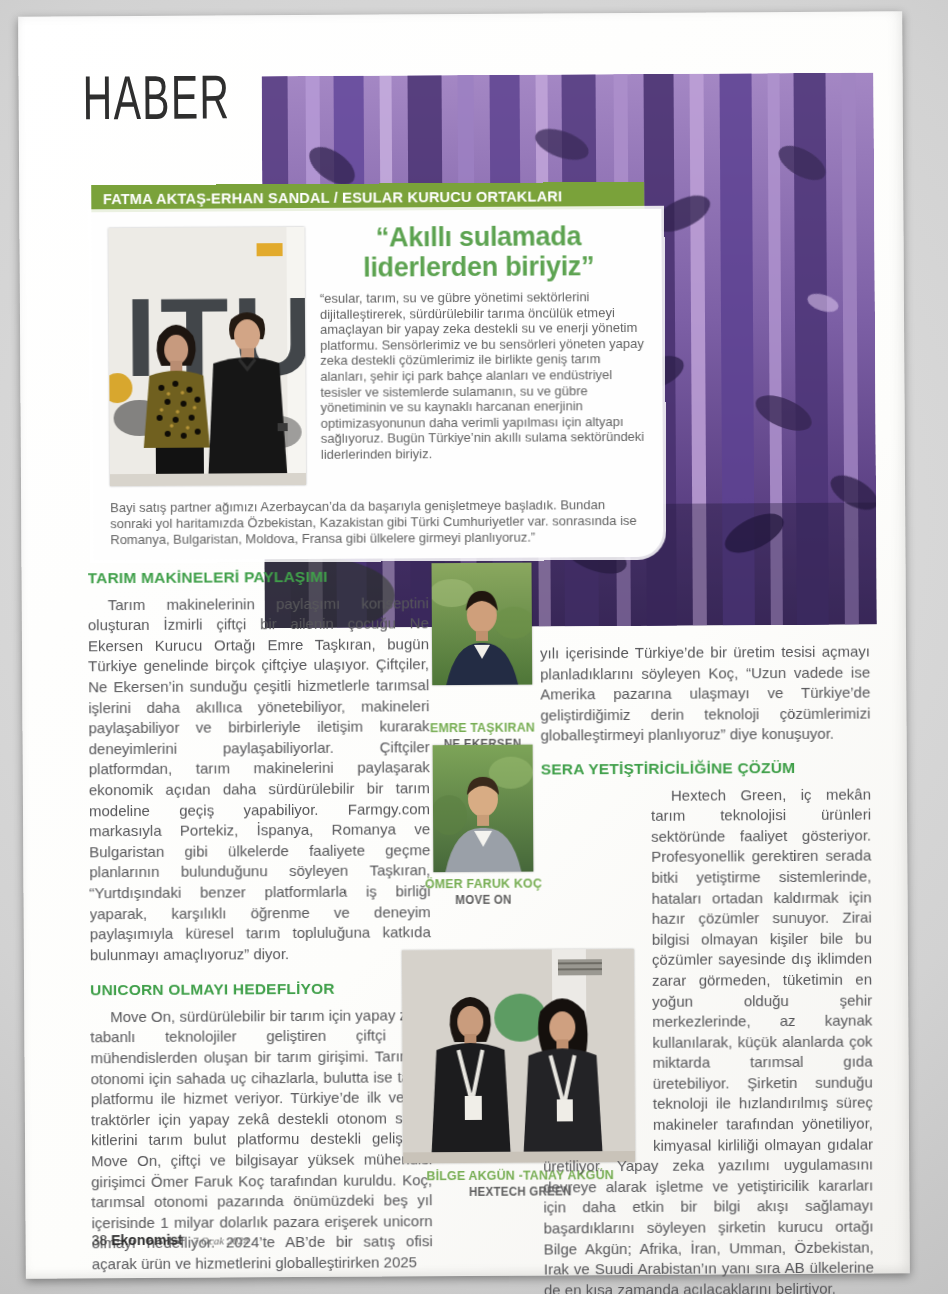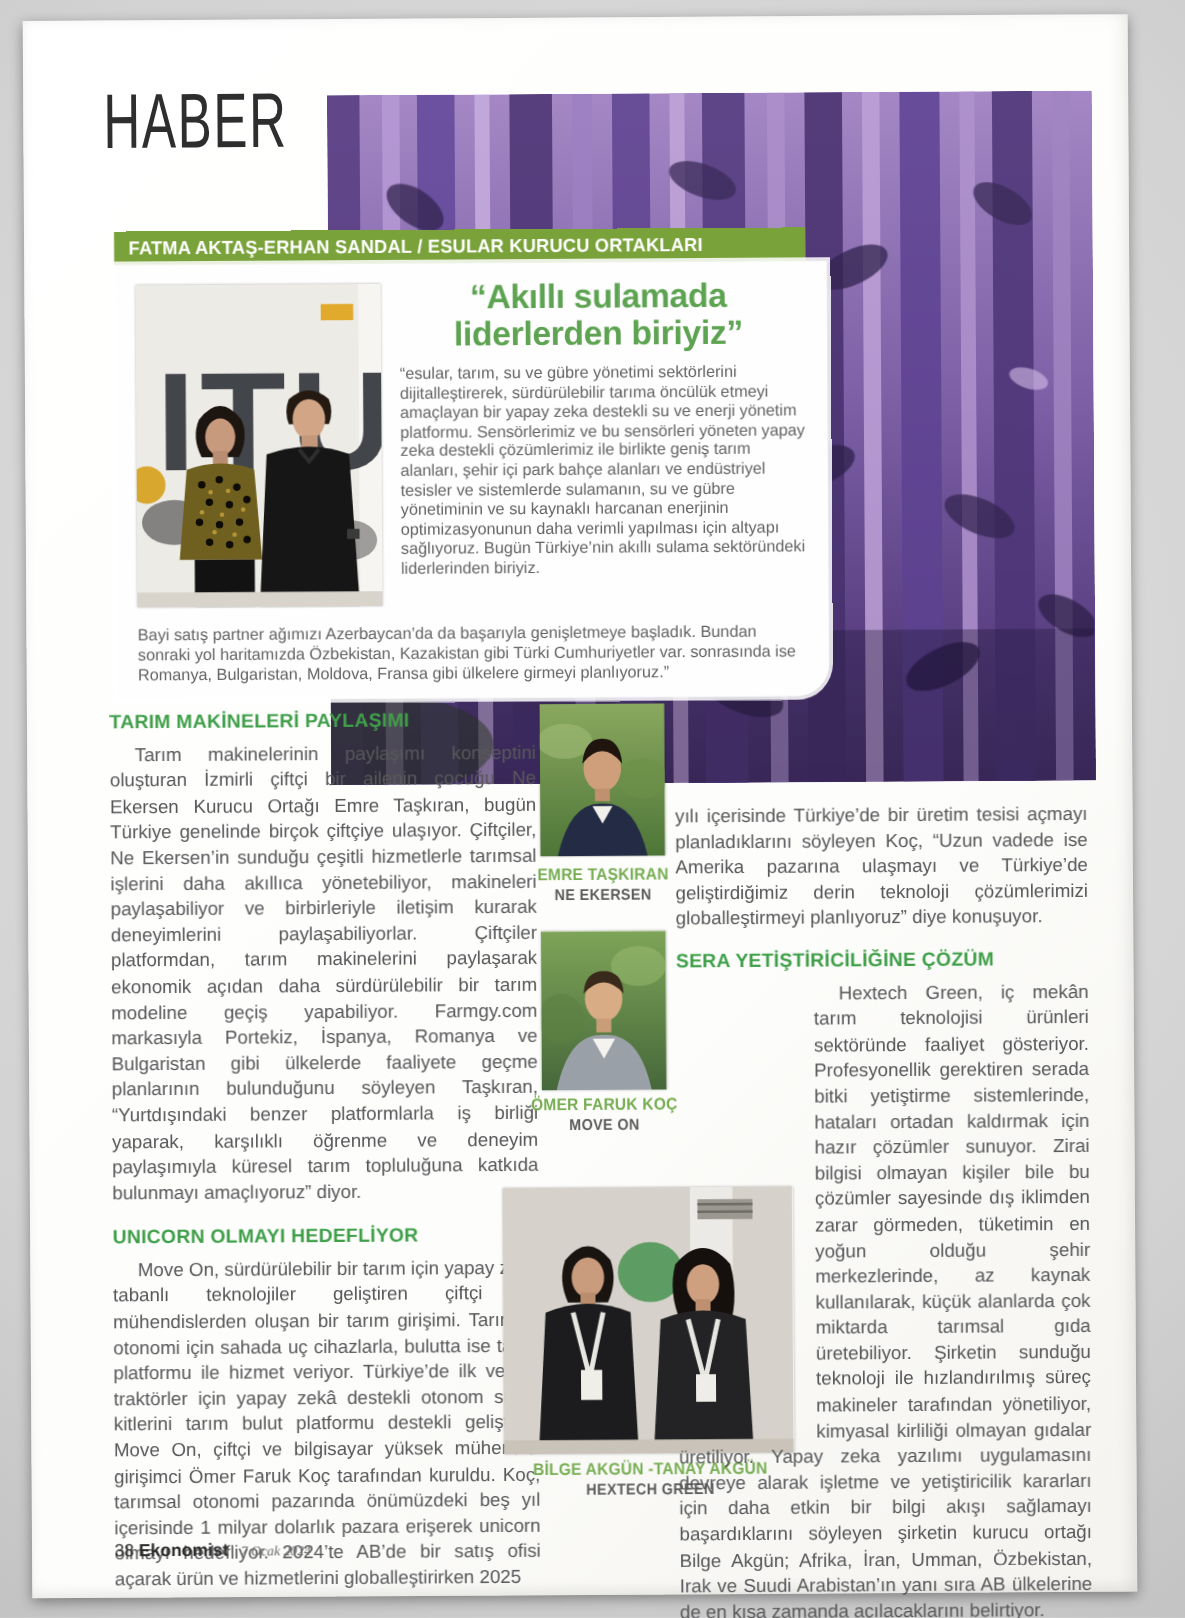--- a/index.html
+++ b/index.html
@@ -216,21 +216,21 @@
       <rect width="100" height="122" fill="url(#g1)"></rect>
       <ellipse cx="20" cy="30" rx="22" ry="14" fill="#a8c17e" opacity=".5"></ellipse>
       <ellipse cx="82" cy="60" rx="20" ry="16" fill="#6d9148" opacity=".6"></ellipse>
       <path d="M14 122 q10 -44 36 -42 q26 -2 36 42 Z" fill="#232c44"></path>
       <path d="M42 82 l8 14 l8 -14 Z" fill="#f2f0ea"></path>
       <ellipse cx="50" cy="52" rx="15" ry="18" fill="#cf9f7b"></ellipse>
       <rect x="44" y="68" width="12" height="10" fill="#c0916e"></rect>
       <path d="M34 48 q2 -20 16 -20 q14 0 16 20 q-8 -10 -16 -10 q-8 0 -16 10 Z" fill="#1f150e"></path>
     </svg>
   </div>
-  <div class="abs caption" style="left:395px;top:678px;width:130px;">
+  <div class="abs caption" style="left:395px;top:706px;width:130px;">
     <div class="cap-name">EMRE TAŞKIRAN</div>
     <div class="cap-org">NE EKERSEN</div>
   </div>
 
   <div class="abs midphoto" style="left:410px;top:731px;width:100px;height:127px;">
     <svg width="100" height="127" viewBox="0 0 100 127" preserveAspectRatio="none">
       <defs>
           <linearGradient id="g2" x1="0" y1="0" x2="0" y2="1">
         <stop offset="0" stop-color="#7da458"></stop>
             <stop offset="1" stop-color="#46683a"></stop>

